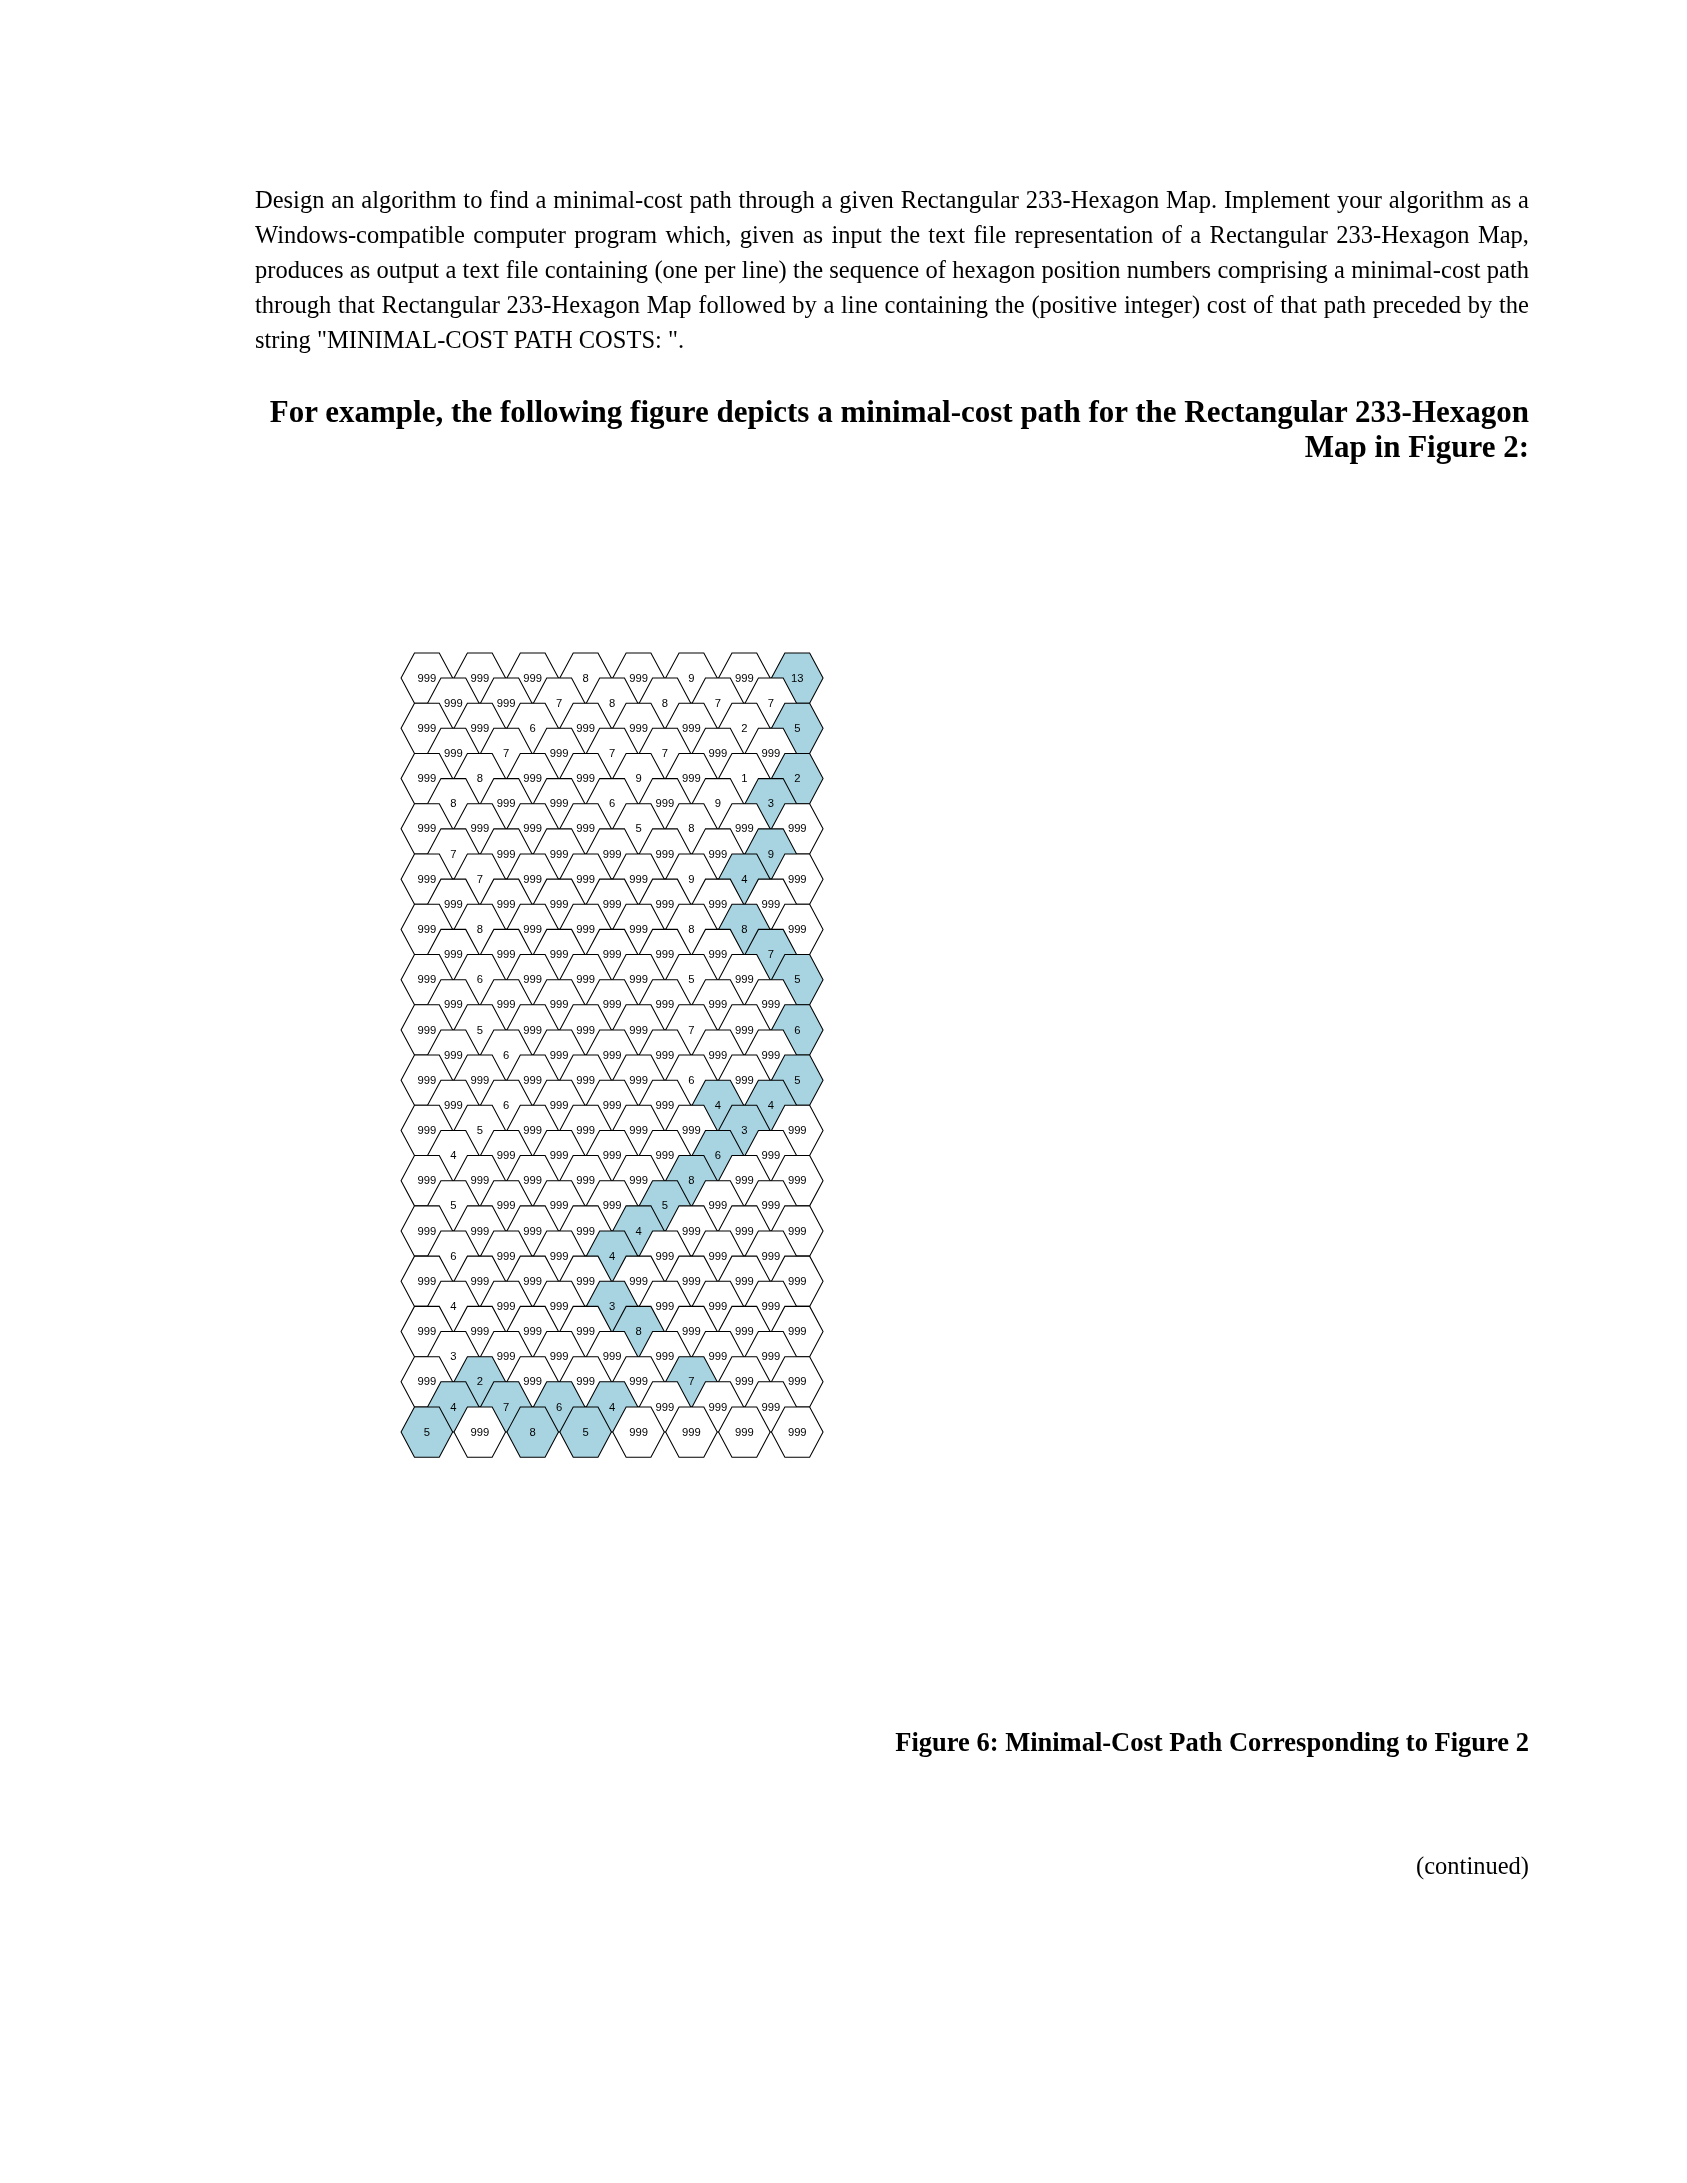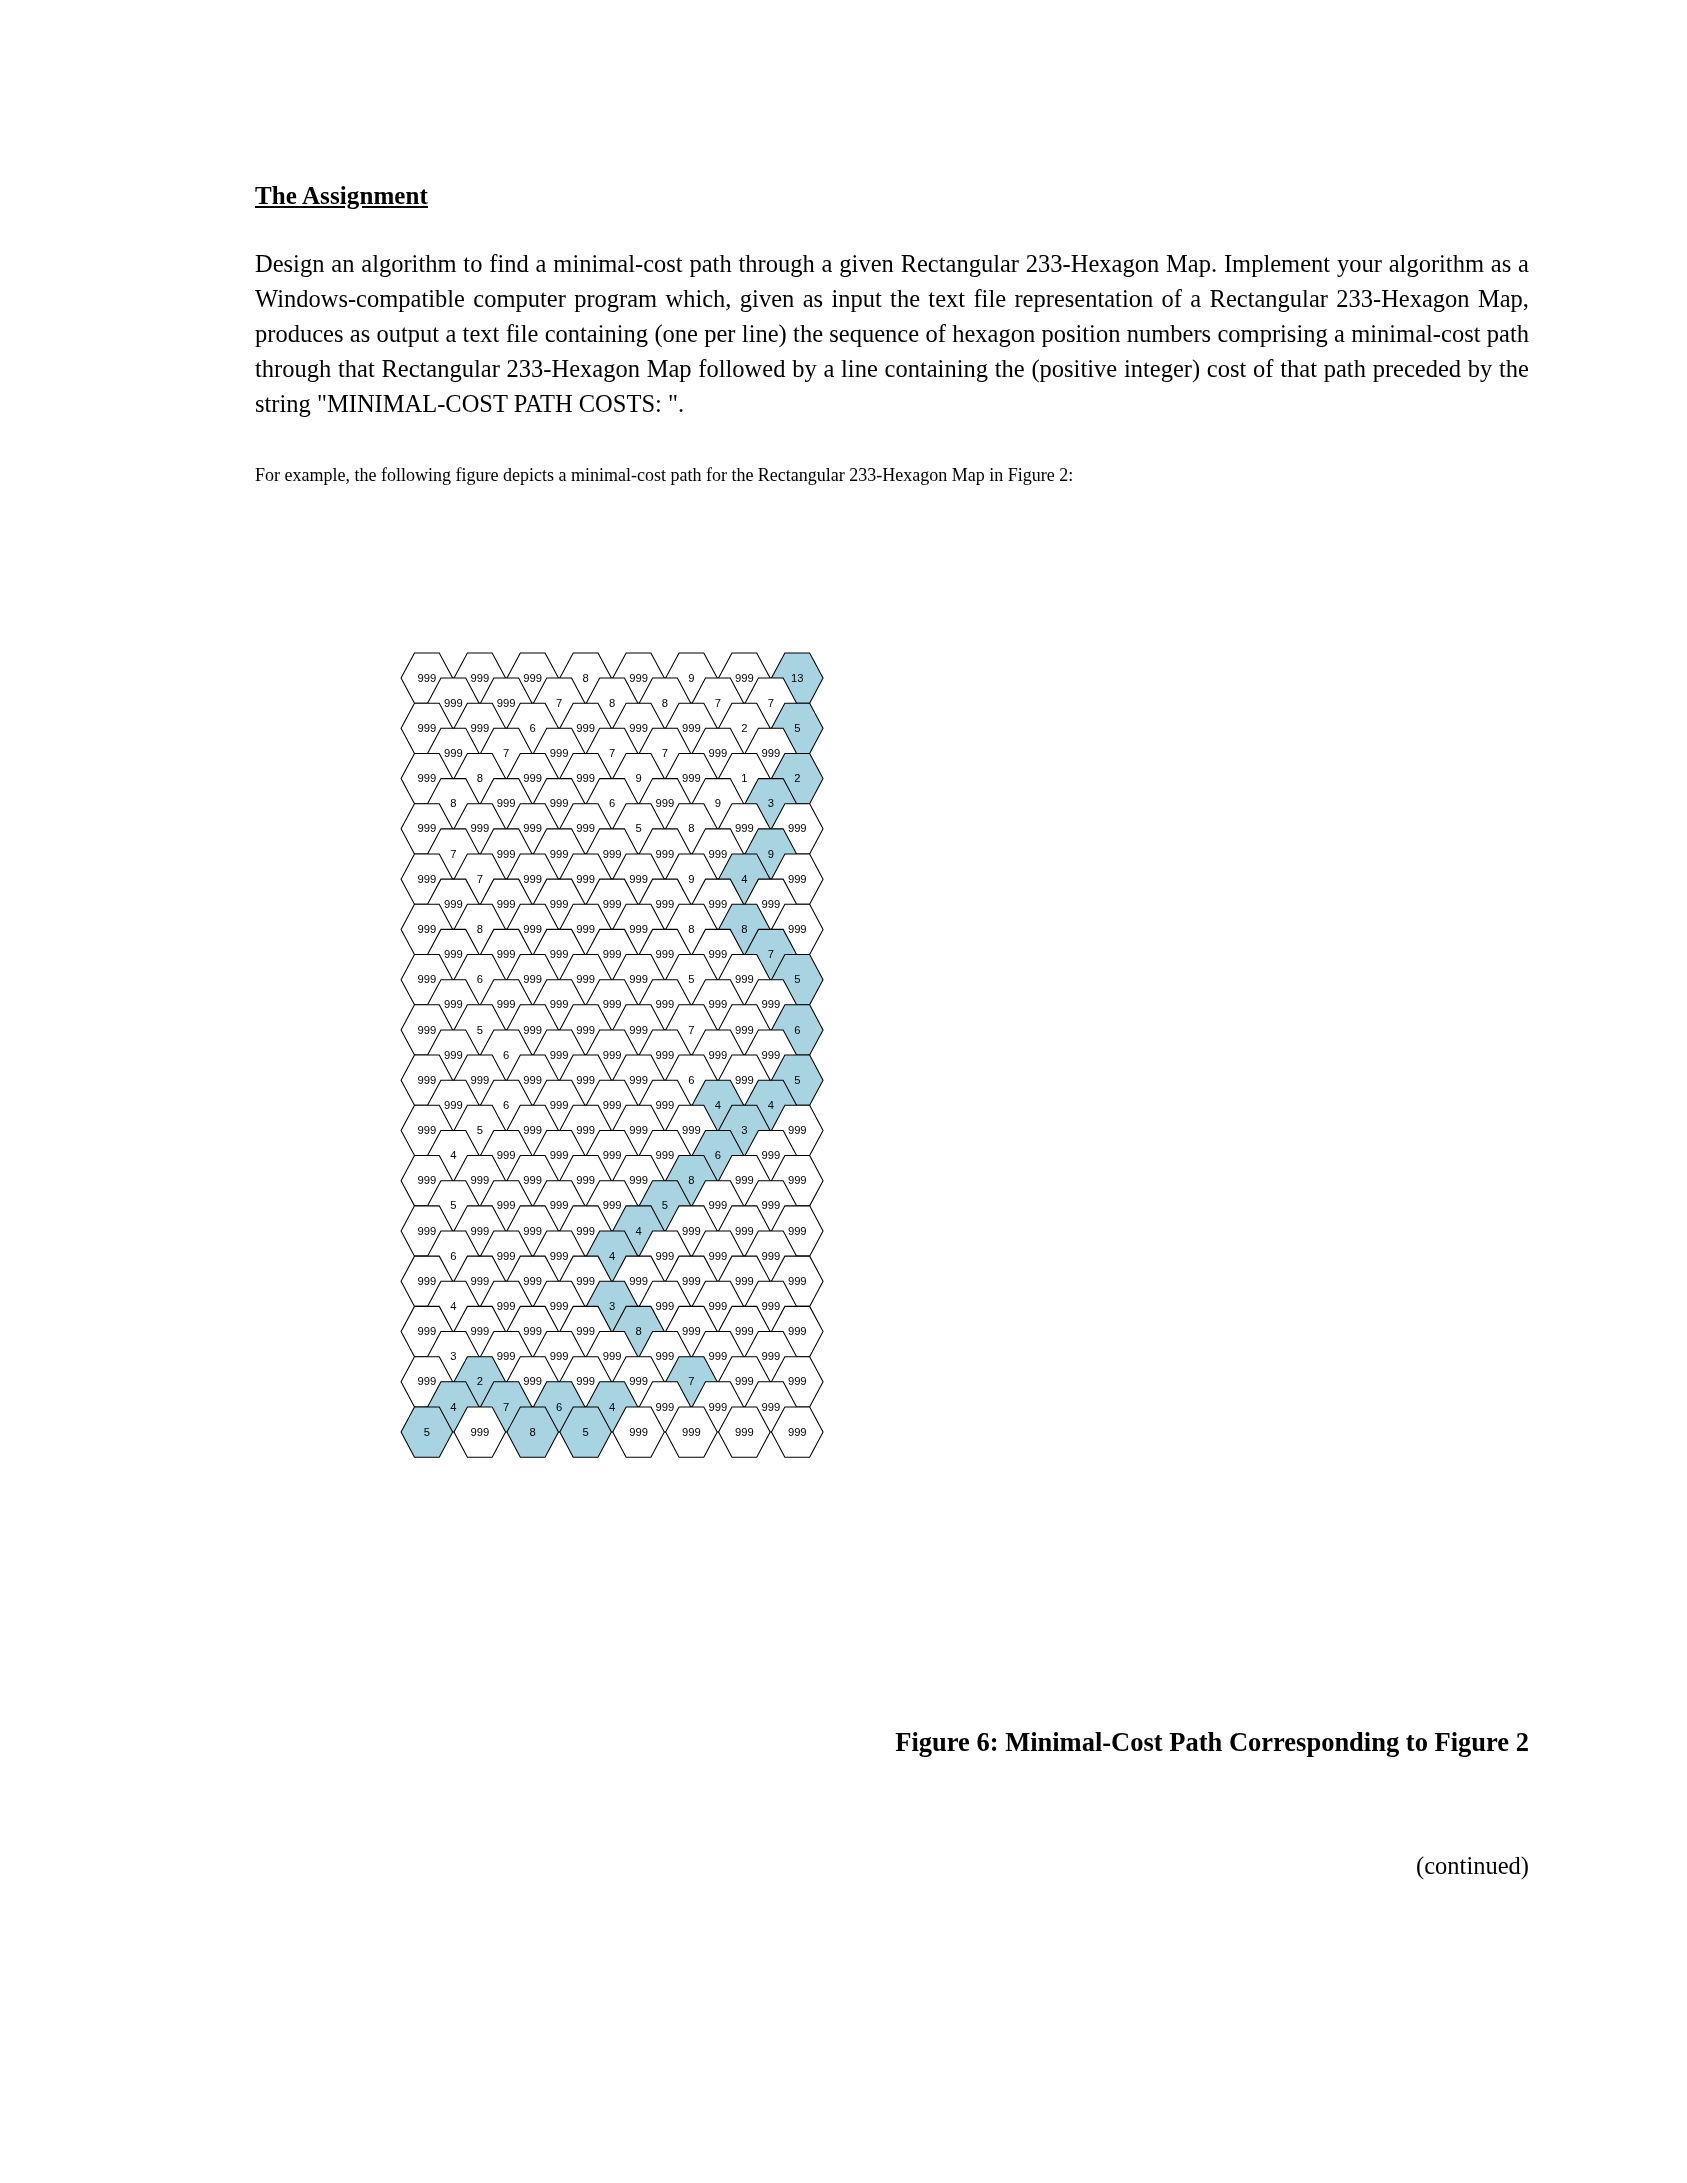--- a/index.html
+++ b/index.html
@@ -35,24 +35,25 @@
     letter-spacing: 0.1px;
   }
   p.para {
     font-size: 24.5px;
     line-height: 35px;
     text-align: justify;
     margin: 0 0 37px 0;
     text-indent: 0;
   }
   p.para2 {
-    font-size: 18px;
+    font-size: 31px;
     line-height: 35px;
     margin: 24px 0 0 0;
-    text-align: left;
+    text-align: right;
+    font-weight: bold;
   }
   .figure-wrap {
     position: absolute;
     left: 389px;
     top: 645px;
     width: 880px;
     height: 1045px;
   }
   svg.hexmap {
     display: block;
@@ -89,21 +90,20 @@
     text-align: right;
     font-size: 24.5px;
   }
 </style>
 </head>
 <body>
 
 <div class="page">
 
   <div class="content">
-    <h1 class="title">The Assignment</h1>
     <p class="para">Design an algorithm to find a minimal-cost path through a given Rectangular 233-Hexagon Map. Implement your algorithm as a Windows-compatible computer program which, given as input the text file representation of a Rectangular 233-Hexagon Map, produces as output a text file containing (one per line) the sequence of hexagon position numbers comprising a minimal-cost path through that Rectangular 233-Hexagon Map followed by a line containing the (positive integer) cost of that path preceded by the string "MINIMAL-COST PATH COSTS: ".</p>
     <p class="para2">For example, the following figure depicts a minimal-cost path for the Rectangular 233-Hexagon Map in Figure 2:</p>
   </div>
 
   <div class="figure-wrap">
     <svg class="hexmap" id="hexmap" width="880" height="1045" viewBox="0 0 1330 1580">
         <g>
           <polygon points="18,50 38.28,12 75.72,12 96,50 75.72,88 38.28,88" class="hex-poly"></polygon>
           <text x="57" y="51" class="hex-label">999</text>
         </g>

